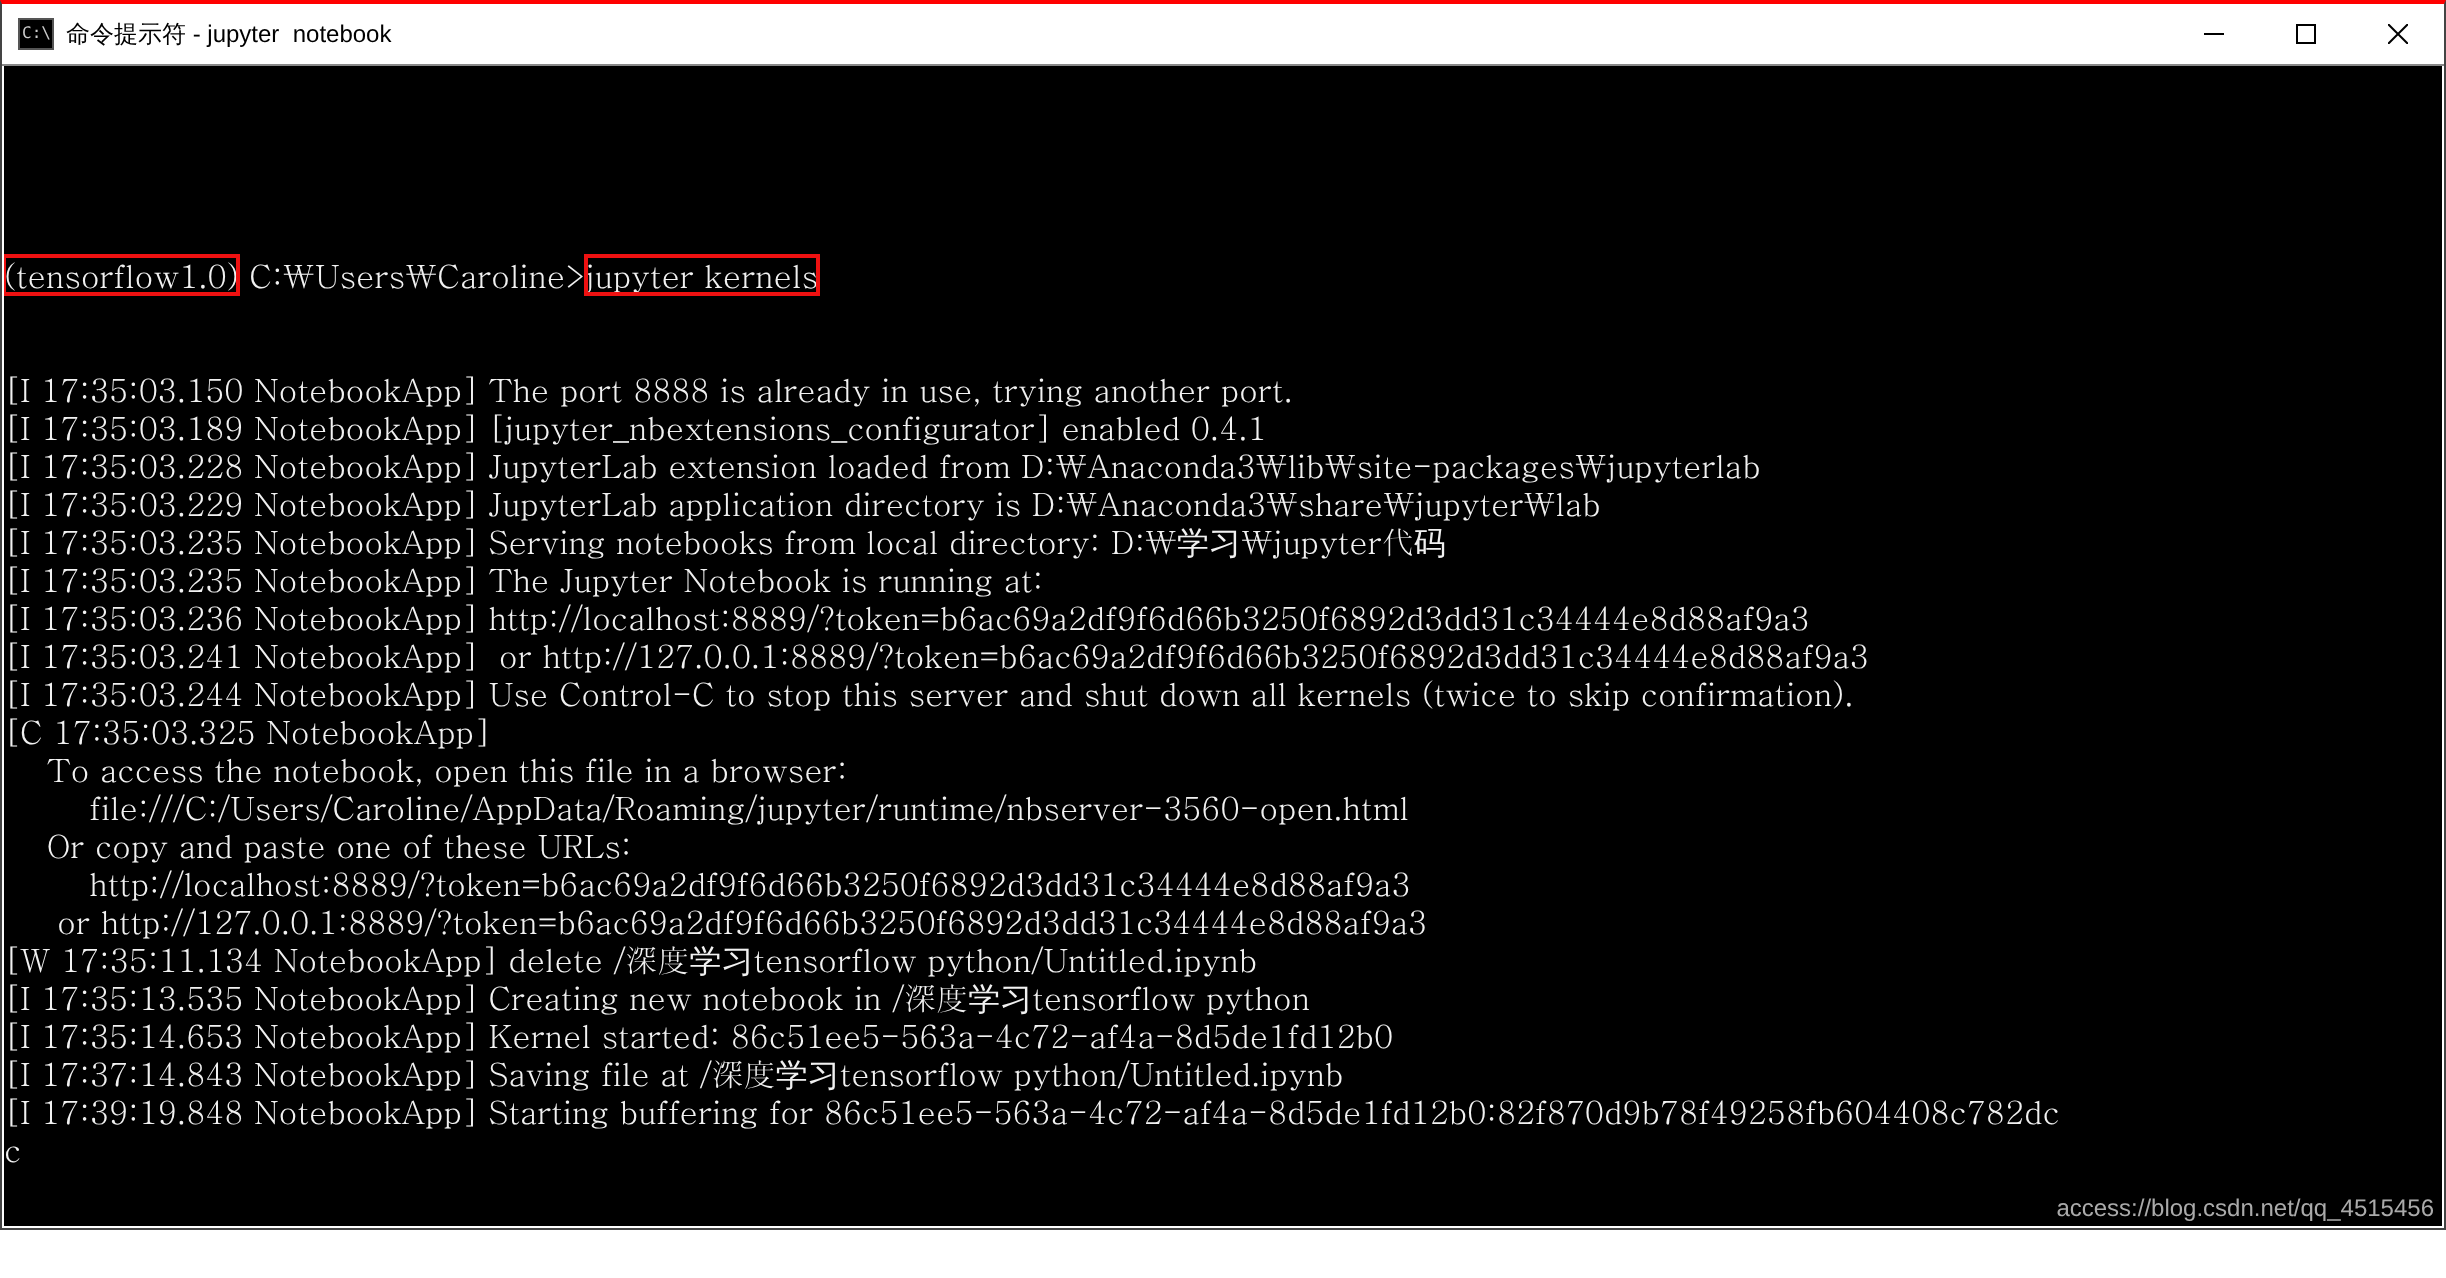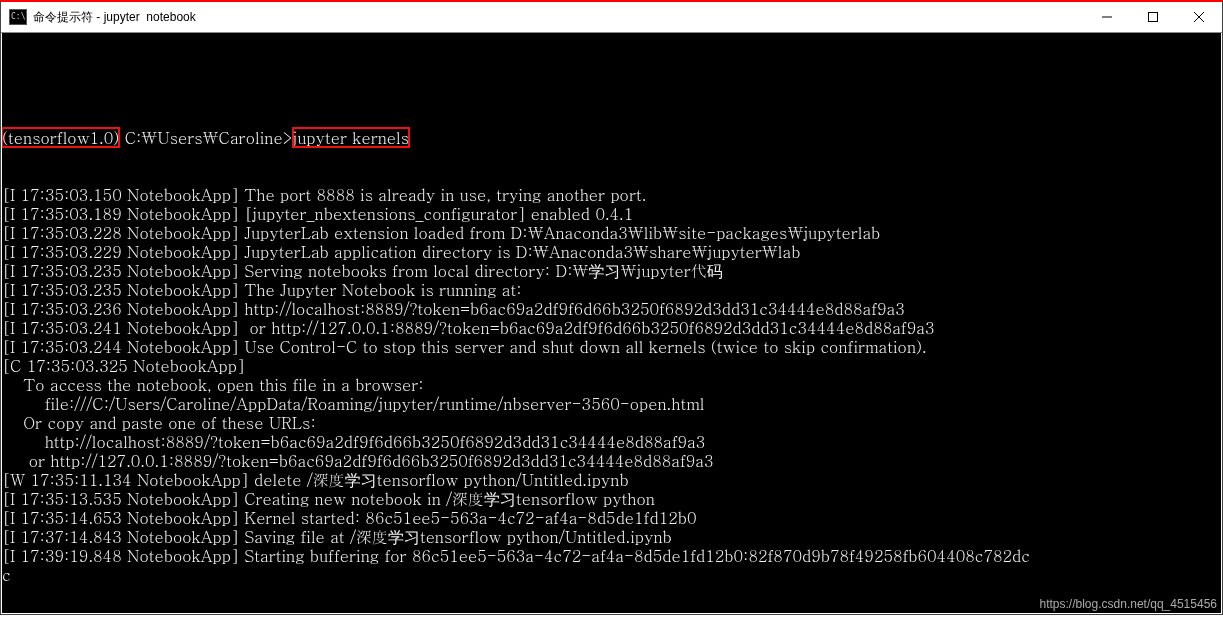--- a/index.html
+++ b/index.html
@@ -42,15 +42,15 @@
           <line x1="10" y1="0" x2="0" y2="10" stroke-width="1"></line>
         </svg>
     </div>
   </div>
 
   <div class="terminal">
     <span class="row"> </span>
     <span class="row"><span class="pad hl">(tensorflow1.0)</span><span class="pad"> C:\Users\Caroline&gt;</span><span class="pad hl">jupyter kernels</span></span>
     <div id="log-lines"><span class="row">[I 17:35:03.150 NotebookApp] The port 8888 is already in use, trying another port.</span><span class="row">[I 17:35:03.189 NotebookApp] [jupyter_nbextensions_configurator] enabled 0.4.1</span><span class="row">[I 17:35:03.228 NotebookApp] JupyterLab extension loaded from D:\Anaconda3\lib\site-packages\jupyterlab</span><span class="row">[I 17:35:03.229 NotebookApp] JupyterLab application directory is D:\Anaconda3\share\jupyter\lab</span><span class="row">[I 17:35:03.235 NotebookApp] Serving notebooks from local directory: D:\学习\jupyter代码</span><span class="row">[I 17:35:03.235 NotebookApp] The Jupyter Notebook is running at:</span><span class="row">[I 17:35:03.236 NotebookApp] http://localhost:8889/?token=b6ac69a2df9f6d66b3250f6892d3dd31c34444e8d88af9a3</span><span class="row">[I 17:35:03.241 NotebookApp]  or http://127.0.0.1:8889/?token=b6ac69a2df9f6d66b3250f6892d3dd31c34444e8d88af9a3</span><span class="row">[I 17:35:03.244 NotebookApp] Use Control-C to stop this server and shut down all kernels (twice to skip confirmation).</span><span class="row">[C 17:35:03.325 NotebookApp]</span><span class="row"></span><span class="row">    To access the notebook, open this file in a browser:</span><span class="row">        file:///C:/Users/Caroline/AppData/Roaming/jupyter/runtime/nbserver-3560-open.html</span><span class="row">    Or copy and paste one of these URLs:</span><span class="row">        http://localhost:8889/?token=b6ac69a2df9f6d66b3250f6892d3dd31c34444e8d88af9a3</span><span class="row">     or http://127.0.0.1:8889/?token=b6ac69a2df9f6d66b3250f6892d3dd31c34444e8d88af9a3</span><span class="row">[W 17:35:11.134 NotebookApp] delete /深度学习tensorflow python/Untitled.ipynb</span><span class="row">[I 17:35:13.535 NotebookApp] Creating new notebook in /深度学习tensorflow python</span><span class="row">[I 17:35:14.653 NotebookApp] Kernel started: 86c51ee5-563a-4c72-af4a-8d5de1fd12b0</span><span class="row">[I 17:37:14.843 NotebookApp] Saving file at /深度学习tensorflow python/Untitled.ipynb</span><span class="row">[I 17:39:19.848 NotebookApp] Starting buffering for 86c51ee5-563a-4c72-af4a-8d5de1fd12b0:82f870d9b78f49258fb604408c782dc</span><span class="row">c</span></div>
     <span class="cursor"></span>
-    <div class="watermark">https://blog.csdn.net/qq_4515456</div>
+    <div class="watermark">access://blog.csdn.net/qq_4515456</div>
   </div>
 </div>
 
 </body></html>

